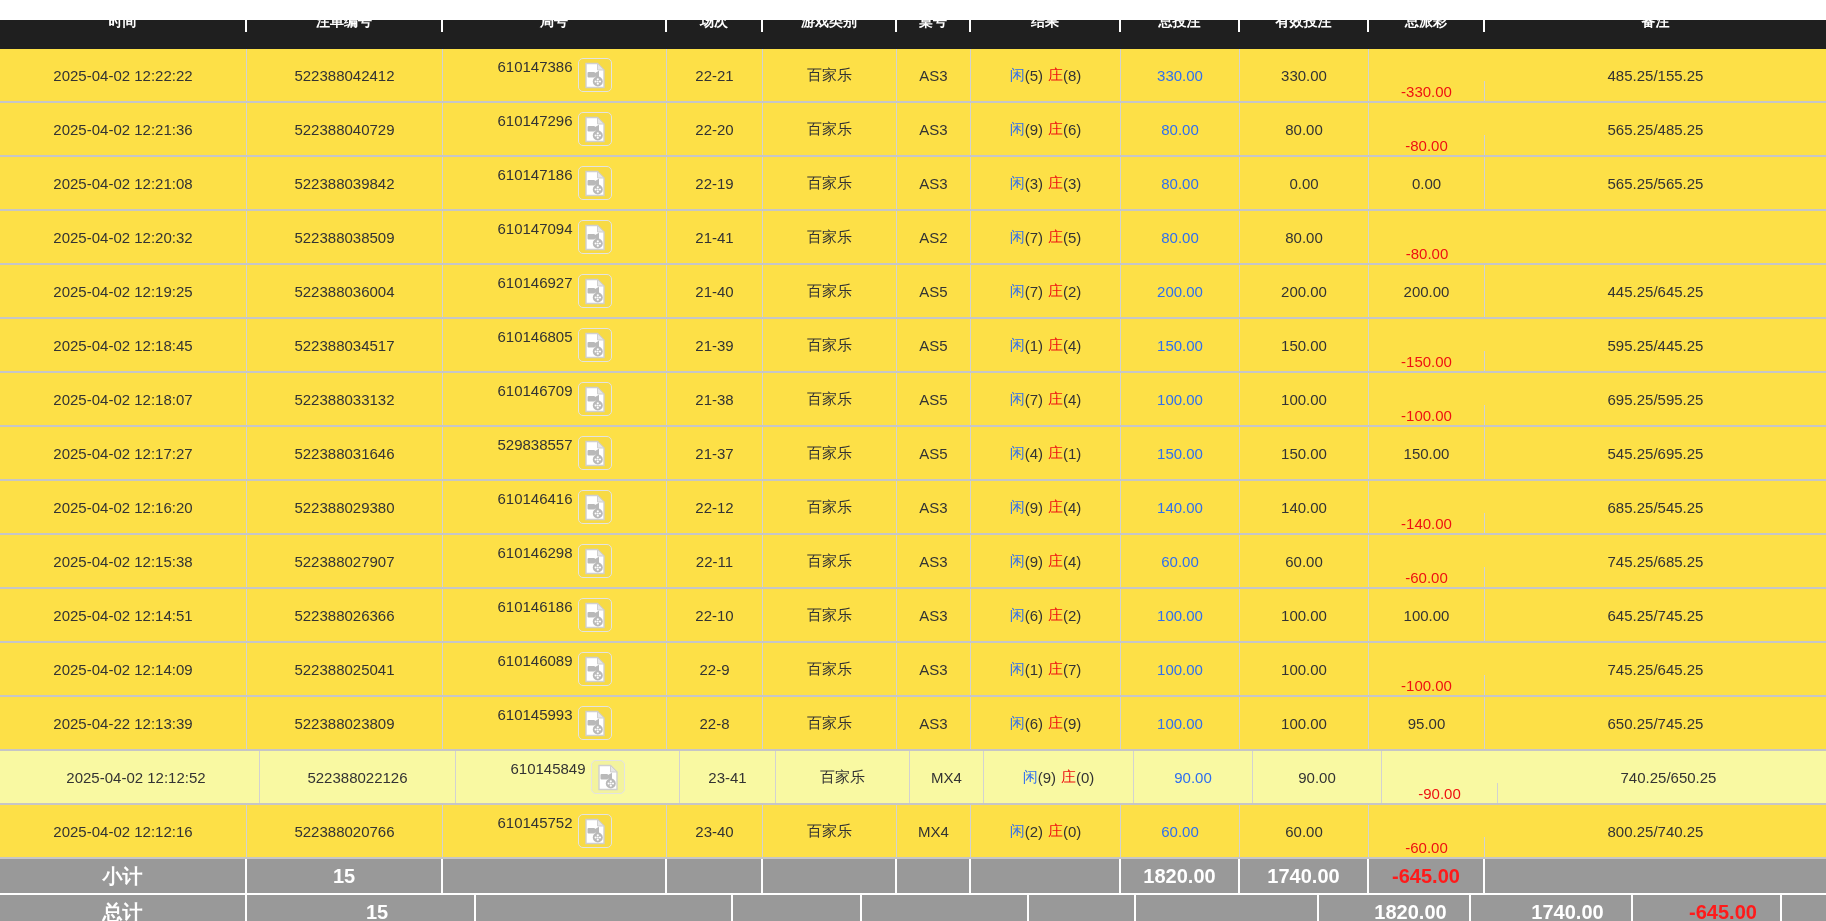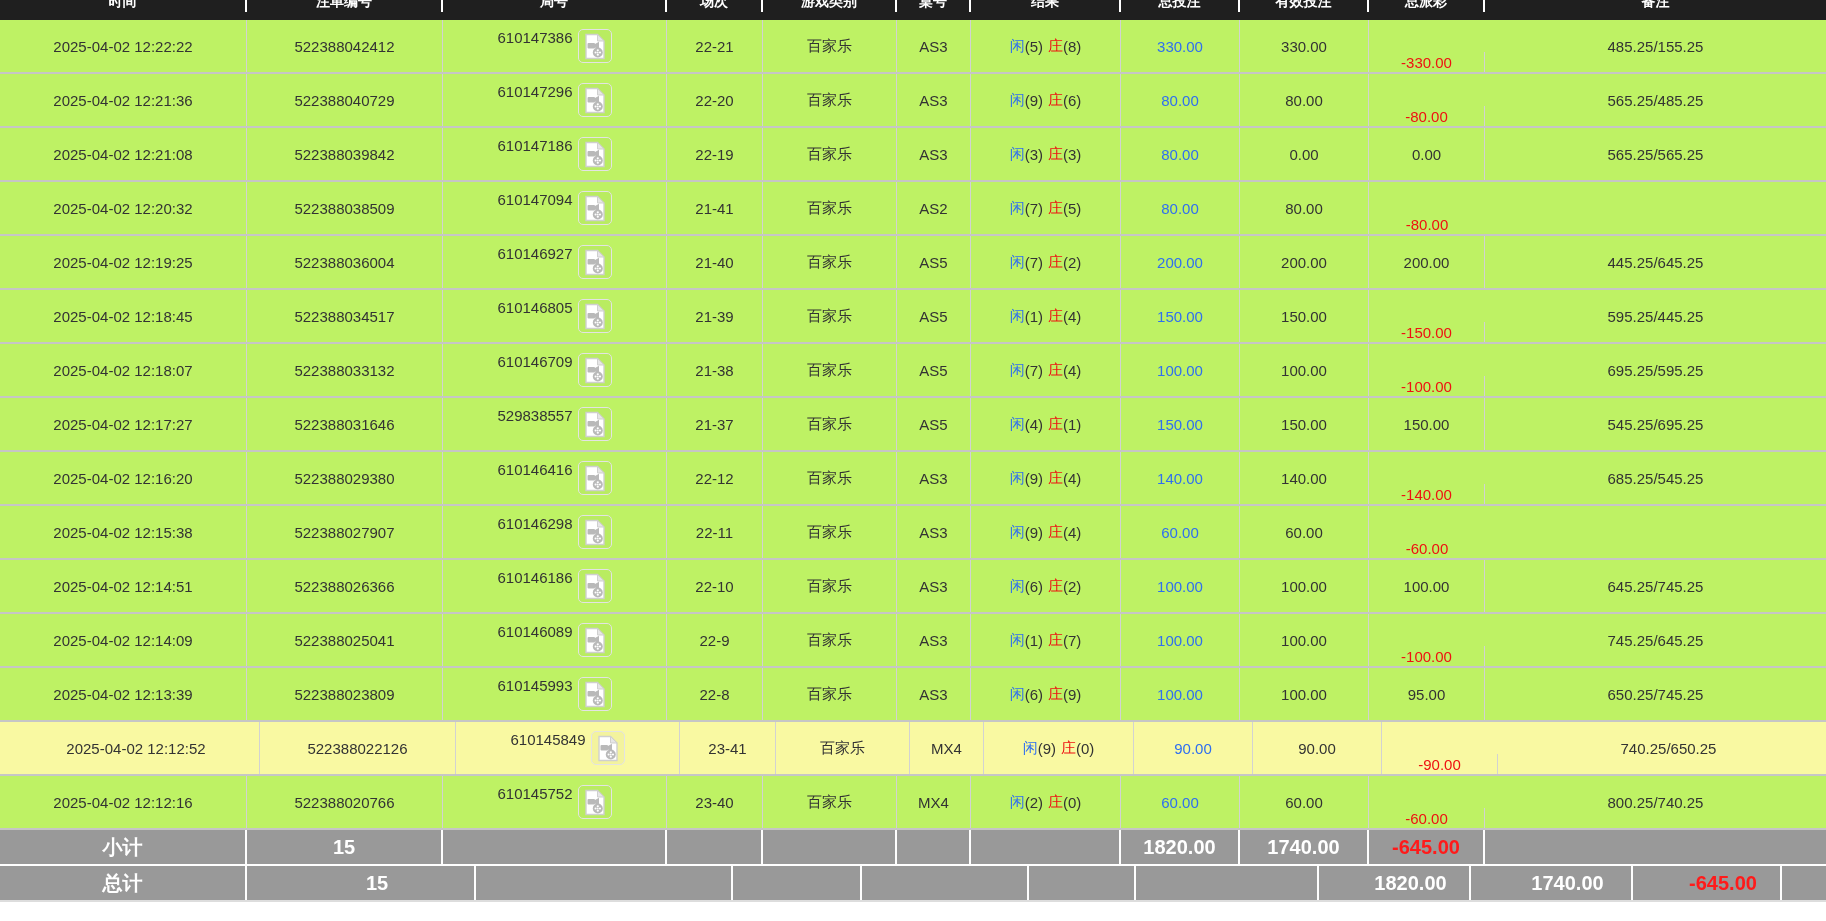--- a/index.html
+++ b/index.html
@@ -19,34 +19,34 @@
     color:var(--text);
   }
   .table{width:1826px;}
   .row{
     display:grid;
     grid-template-columns:247px 196px 224px 96px 134px 74px 150px 119px 129px 116px 341px;
   }
   
   .header-row{
     background:var(--header-bg);
-    height:20px;overflow:hidden;
+    height:29px;overflow:hidden;margin-top:20px;
   }
   .hcell{
     height:12px;overflow:hidden;
     border-right:2px solid #ffffff;
   }
   .hcell:last-child{border-right:none;}
   .hcell span{
     display:block;text-align:center;color:#ffffff;font-weight:bold;
     font-size:14px;line-height:20px;margin-top:-9px;white-space:nowrap;
   }
   
   .body-row{
-    height:54px;background:#bef264;
+    height:54px;background:#fde047;
     border-bottom:2px solid var(--grid-h);
     box-sizing:border-box;
   }
   .body-row.highlight{background:var(--row-yellow);padding-left:13px;}
   .bcell{
     display:flex;align-items:center;justify-content:center;
     font-size:15px;color:var(--text);
     border-right:1px solid var(--grid-v);
     overflow:hidden;white-space:nowrap;
   }
@@ -481,20 +481,21 @@
         <div class="bcell">
           <span class="xian">闲</span>
           <span class="rnum">(9)</span>
           <span class="rsep"></span>
           <span class="zhuang">庄</span>
           <span class="rnum">(4)</span>
         </div>
         <div class="bcell blue">60.00</div>
         <div class="bcell">60.00</div>
         <div class="bcell neg">-60.00</div>
+        <div class="bcell">745.25/685.25</div>
       </div>
       <div class="row body-row">
         <div class="bcell">2025-04-02 12:14:51</div>
         <div class="bcell">522388026366</div>
         <div class="bcell">
           <span class="round-wrap">
             <span>610146186</span>
             <button class="video-btn">
               <svg width="24" height="27" viewBox="0 0 24 27">
                 <path d="M3 1.5 h11.5 l6.5 6.5 v17.5 h-18 z" fill="#ffffff" stroke="#cfcfcf" stroke-width="1.4"></path>
@@ -557,21 +558,21 @@
           <span class="rsep"></span>
           <span class="zhuang">庄</span>
           <span class="rnum">(7)</span>
         </div>
         <div class="bcell blue">100.00</div>
         <div class="bcell">100.00</div>
         <div class="bcell neg">-100.00</div>
         <div class="bcell">745.25/645.25</div>
       </div>
       <div class="row body-row">
-        <div class="bcell">2025-04-02 12:13:39</div>
+        <div class="bcell">2025-04-22 12:13:39</div>
         <div class="bcell">522388023809</div>
         <div class="bcell">
           <span class="round-wrap">
             <span>610145993</span>
             <button class="video-btn">
               <svg width="24" height="27" viewBox="0 0 24 27">
                 <path d="M3 1.5 h11.5 l6.5 6.5 v17.5 h-18 z" fill="#ffffff" stroke="#cfcfcf" stroke-width="1.4"></path>
                 <path d="M14.5 1.5 l6.5 6.5 h-6.5 z" fill="#e6e6e6" stroke="#cfcfcf" stroke-width="1"></path>
                 <rect x="4.5" y="10" width="7.5" height="5.5" rx="1" fill="#b9b9b9"></rect>
                 <path d="M12 11 l4 -2.2 v7.9 l-4 -2.2 z" fill="#b9b9b9"></path>

